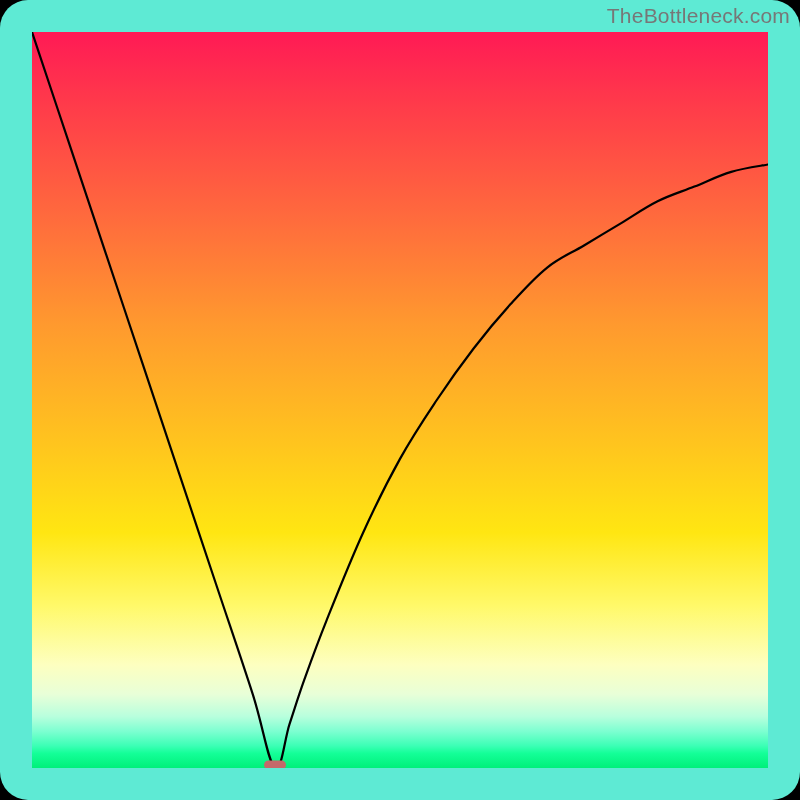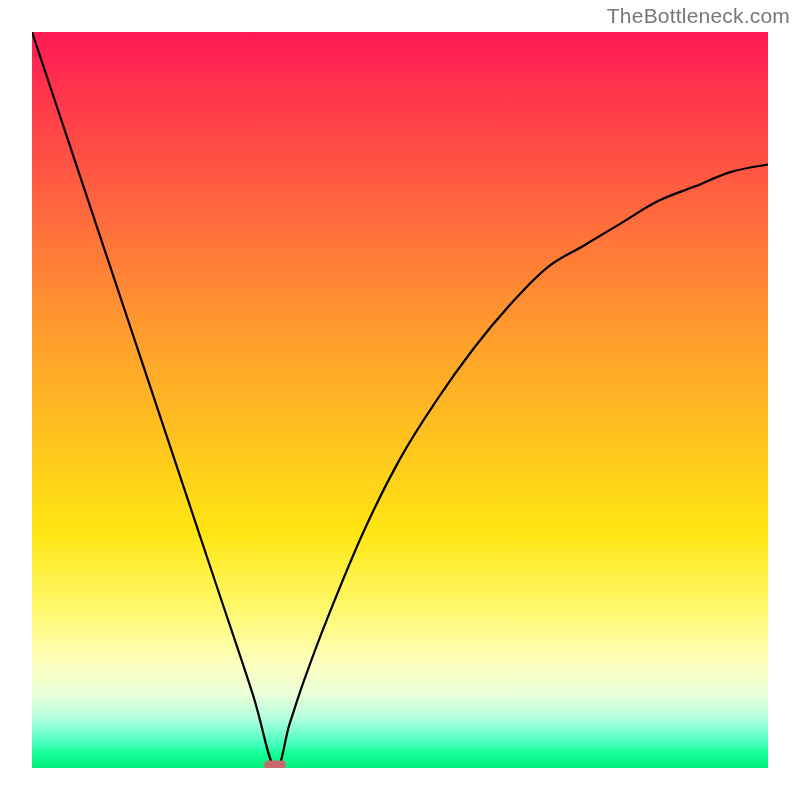--- a/index.html
+++ b/index.html
@@ -8,21 +8,22 @@
     width: 800px;
     height: 800px;
     overflow: hidden;
     background: #000;
     font-family: Arial, Helvetica, sans-serif;
   }
   .frame {
     position: relative;
     width: 800px;
     height: 800px;
-    background: #ffffff;
+    background: #5eead4;
+    border-radius: 28px;
   }
   .plot-area {
     position: absolute;
     left: 32px;
     top: 32px;
     width: 736px;
     height: 736px;
     overflow: hidden;
   }
   .gradient {

